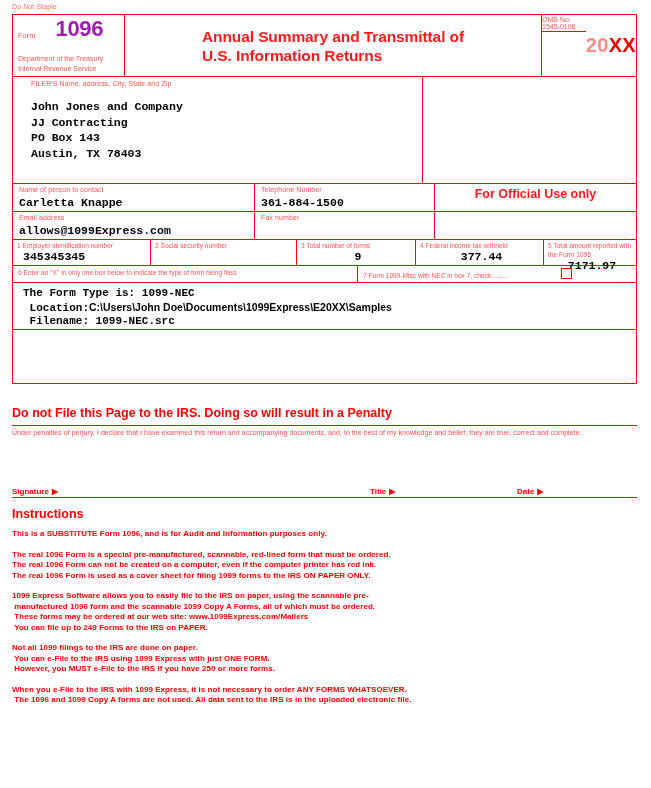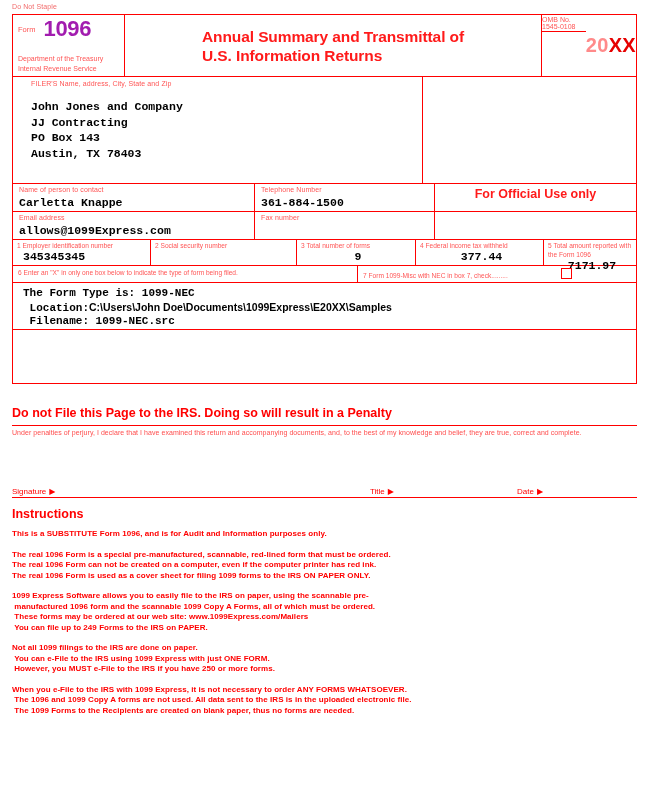--- a/index.html
+++ b/index.html
@@ -44,22 +44,22 @@
   }
   .hdr-left {
     width: 112px;
     box-sizing: border-box;
     border-right: 1.4px solid #ff0000;
     padding: 3px 5px 2px 5px;
     position: relative;
   }
   .hdr-formline {
     display: flex;
-    align-items: center;
-    gap: 8px;
+    align-items: flex-end;
+    gap: 20px;
   }
   .hdr-formword {
     font-size: 7.5px;
     color: #ff5555;
   }
   .hdr-formnum {
     font-size: 22px;
     font-weight: bold;
     color: #a21caf;
     letter-spacing: -.3px;
@@ -325,21 +325,21 @@
     position: absolute;
     left: 12px;
     top: 484px;
     width: 625px;
     height: 14px;
   }
   .sig-label {
     position: absolute;
     bottom: 2px;
     font-size: 8px;
-    font-weight: normal;
+    font-weight: bold;
     color: #ff0000;
     white-space: nowrap;
   }
   .sig-label .arrow { font-size: 8px; margin-left: 3px; }
   .sig-sig   { left: 0; }
   .sig-title { left: 358px; }
   .sig-date  { left: 505px; }
   .sig-rule {
     position: absolute;
     left: 12px;
@@ -520,15 +520,14 @@
 
   <div class="instr-para">
     <div class="instr-line">Not all 1099 filings to the IRS are done on paper.</div>
     <div class="instr-line"> You can e-File to the IRS using 1099 Express with just ONE FORM.</div>
     <div class="instr-line"> However, you MUST e-File to the IRS if you have 250 or more forms.</div>
   </div>
 
   <div class="instr-para">
     <div class="instr-line">When you e-File to the IRS with 1099 Express, it is not necessary to order ANY FORMS WHATSOEVER.</div>
     <div class="instr-line"> The 1096 and 1099 Copy A forms are not used. All data sent to the IRS is in the uploaded electronic file.</div>
-    <div class="instr-line"> The 1099 Forms to the Recipients are created on blank paper, thus no forms are needed.</div>
   </div>
 </div>
 
 </body></html>

